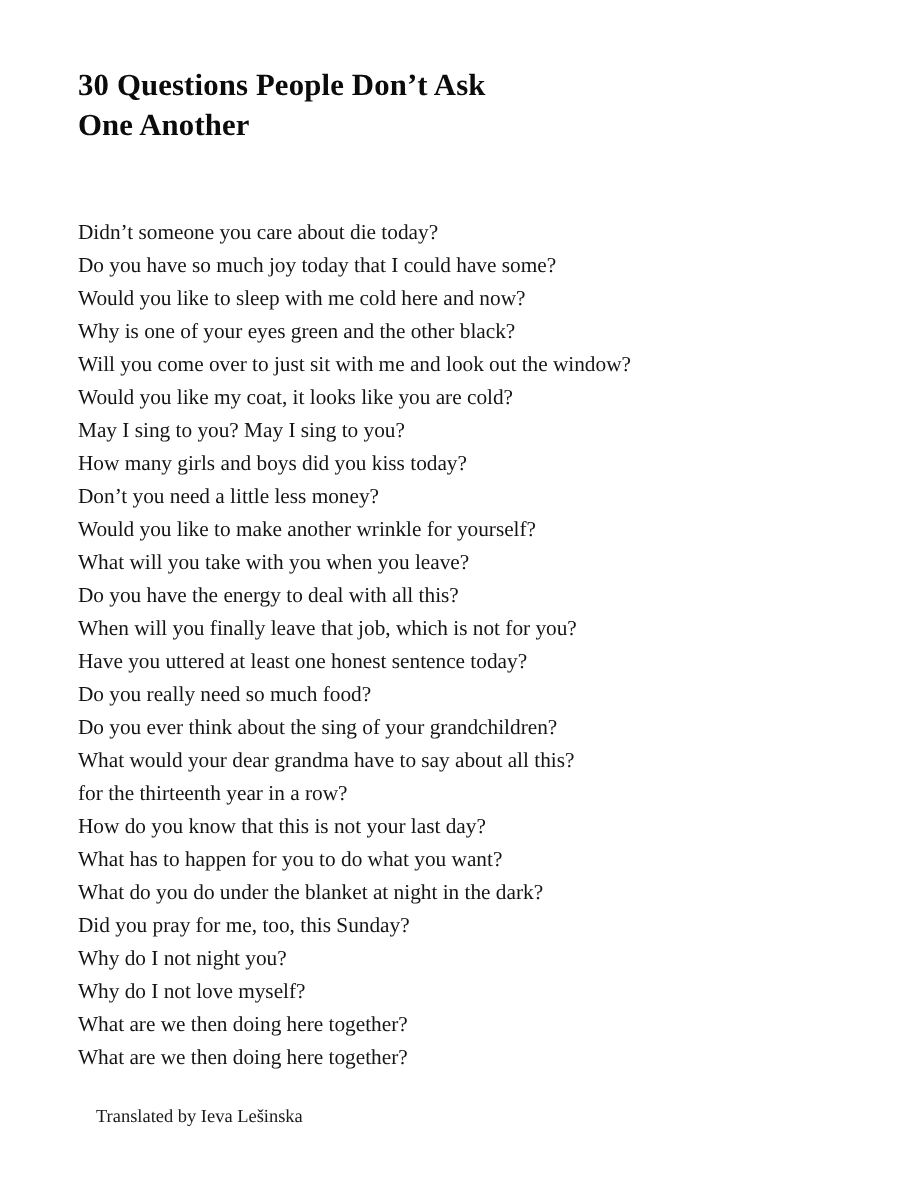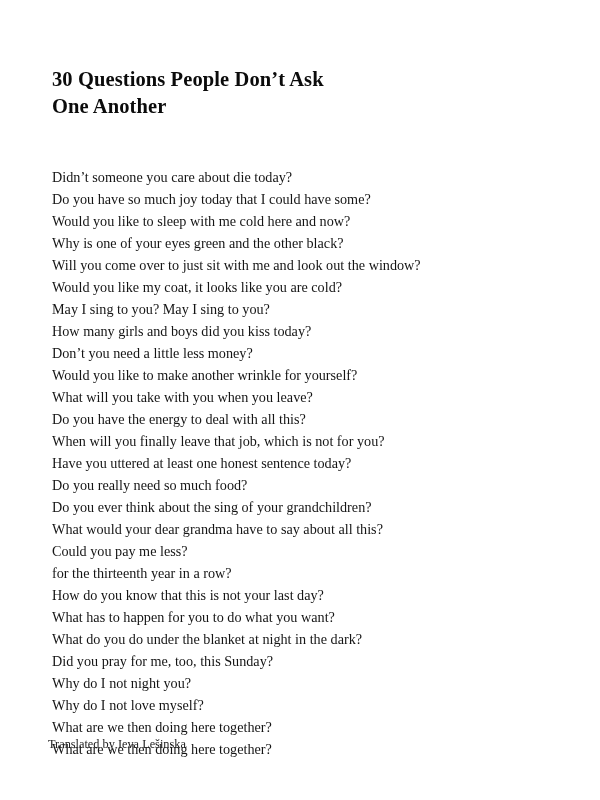--- a/index.html
+++ b/index.html
@@ -12,21 +12,21 @@
     background: #ffffff;
     font-family: "Liberation Serif", serif;
     color: #111111;
     overflow: hidden;
   }
   .page {
     position: relative;
     width: 488px;
     height: 800px;
     box-sizing: border-box;
-    padding: 64px 52px 30px 52px;
+    padding: 42px 52px 30px 52px;
   }
   .title {
     font-family: "Liberation Serif", serif;
     font-weight: bold;
     font-size: 20.5px;
     line-height: 1.32;
     letter-spacing: 0.1px;
     color: #0b0b0b;
     margin: 0;
     padding-top: 2px;
@@ -40,21 +40,21 @@
     font-size: 14.2px;
     line-height: 22.0px;
     color: #141414;
   }
   .poem-line {
     display: block;
     white-space: pre;
   }
   .credit {
     position: absolute;
-    left: 48px;
+    left: 64px;
     bottom: 48px;
     font-size: 12.3px;
     color: #1a1a1a;
     white-space: pre;
   }
 </style>
 </head>
 <body>
 
 <div class="page">
@@ -75,21 +75,20 @@
     <span class="poem-line">How many girls and boys did you kiss today?</span>
     <span class="poem-line">Don’t you need a little less money?</span>
     <span class="poem-line">Would you like to make another wrinkle for yourself?</span>
     <span class="poem-line">What will you take with you when you leave?</span>
     <span class="poem-line">Do you have the energy to deal with all this?</span>
     <span class="poem-line">When will you finally leave that job, which is not for you?</span>
     <span class="poem-line">Have you uttered at least one honest sentence today?</span>
     <span class="poem-line">Do you really need so much food?</span>
     <span class="poem-line">Do you ever think about the sing of your grandchildren?</span>
     <span class="poem-line">What would your dear grandma have to say about all this?</span>
-    <span class="poem-line">Could you pay me less?</span>
     <span class="poem-line">for the thirteenth year in a row?</span>
     <span class="poem-line">How do you know that this is not your last day?</span>
     <span class="poem-line">What has to happen for you to do what you want?</span>
     <span class="poem-line">What do you do under the blanket at night in the dark?</span>
     <span class="poem-line">Did you pray for me, too, this Sunday?</span>
     <span class="poem-line">Why do I not night you?</span>
     <span class="poem-line">Why do I not love myself?</span>
     <span class="poem-line">What are we then doing here together?</span>
     <span class="poem-line">What are we then doing here together?</span>
   </div>

